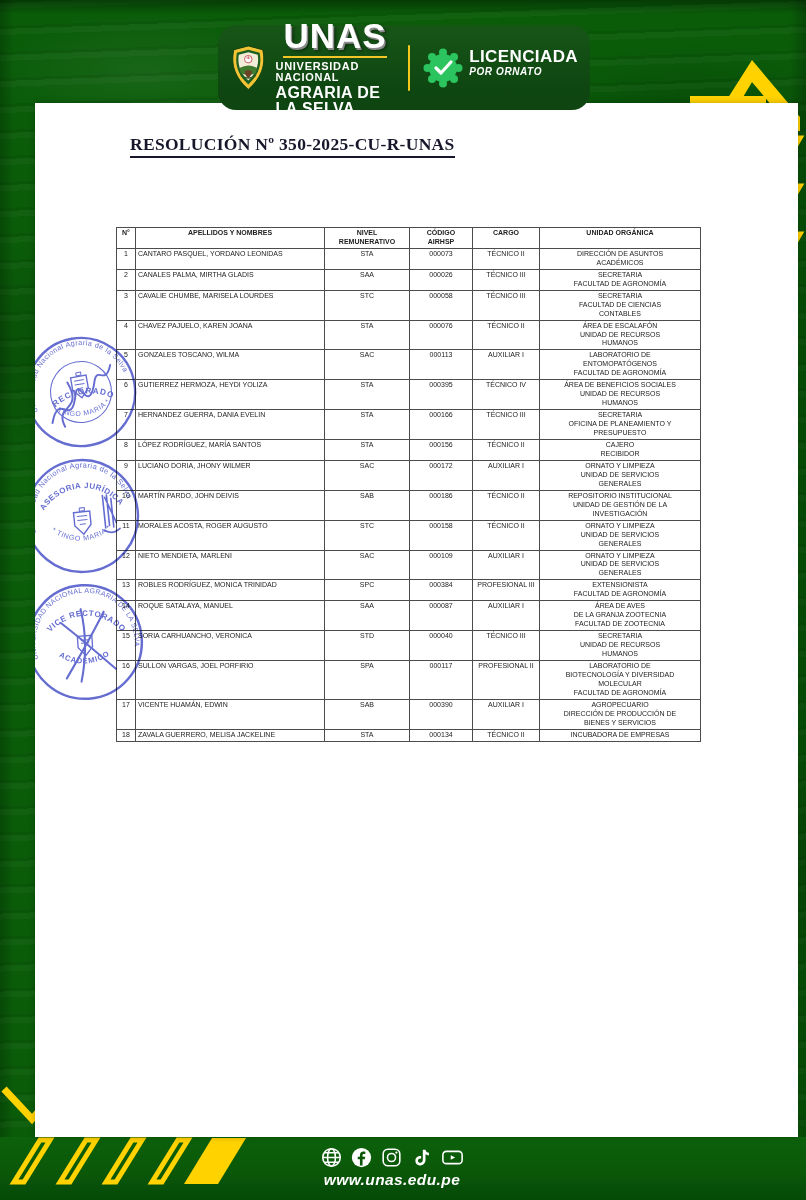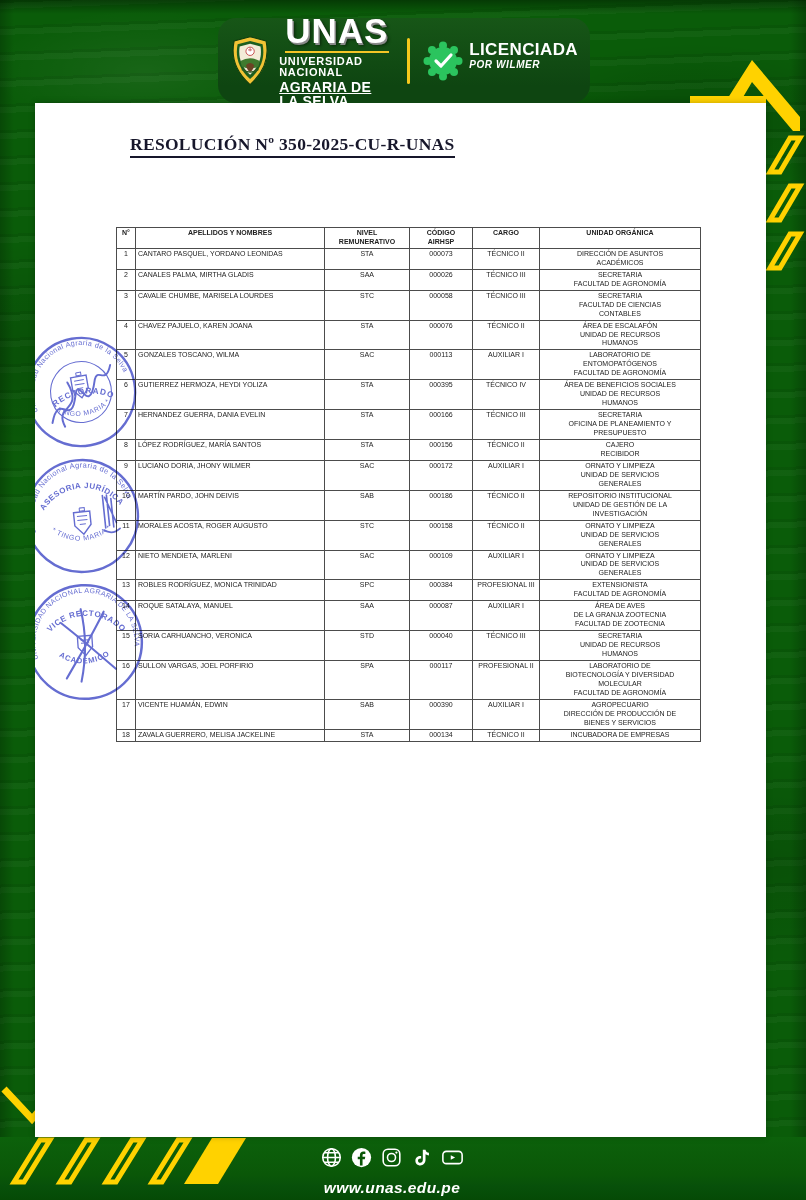--- a/index.html
+++ b/index.html
@@ -23,20 +23,21 @@
   }
   .footer-band{
     position:absolute;left:0;top:1137px;width:806px;height:63px;z-index:1;
     background:linear-gradient(180deg,#0c610b 0%,#0a5708 60%,#07500a 78%,#054a05 100%);
   }
   
   .page{
     position:absolute;left:35px;top:103px;width:731px;height:1034px;
     background:#ffffff;z-index:2;overflow:hidden;
     box-shadow:0 0 6px rgba(0,0,0,.25);
+    padding-left:32px;
   }
   .res-title{
     position:absolute;left:95px;top:31px;
     font-family:"Liberation Serif",serif;font-weight:bold;font-size:17.5px;
     color:#17172b;letter-spacing:.3px;border-bottom:2px solid #17172b;padding-bottom:1px;
     white-space:nowrap;
   }
   .annex-label{
     position:absolute;left:81px;top:89px;width:584px;text-align:center;
     font-weight:bold;font-size:12.5px;color:#1d1d1d;letter-spacing:.6px;
@@ -50,48 +51,48 @@
   table.personnel th{text-align:center;font-weight:bold;}
   td.c0{text-align:center;}
   td.c1{text-align:left;padding-left:4px;}
   td.c2,td.c3,td.c4,td.c5{text-align:center;}
   
   svg.stamp{position:absolute;opacity:.85;mix-blend-mode:multiply;}
   .stamp text{fill:#4a53c9;font-family:"Liberation Sans",sans-serif;}
   .stamp .ln{stroke:#4a53c9;fill:none;}
   
   .header-pill{
-    position:absolute;left:218px;top:18px;width:372px;height:85px;z-index:4;
+    position:absolute;left:218px;top:25px;width:372px;height:85px;z-index:4;
     background:linear-gradient(180deg,#175617 0%,#0e4511 80%);
     border-radius:18px;display:flex;align-items:center;padding:0 12px;box-sizing:border-box;gap:9px;
   }
   .logo-text{display:flex;flex-direction:column;align-items:center;line-height:1;}
   .logo-acronym{
     font-weight:bold;font-size:35px;color:#ffffff;letter-spacing:1px;
     text-shadow:1.5px 1.5px 0 #8a8a8a,3px 3px 3px rgba(0,0,0,.45);
   }
   .logo-rule{width:104px;height:2.5px;background:#f4c526;margin:3px 0 3px 0;}
   .logo-line1{font-size:11px;color:#fff;letter-spacing:.7px;font-weight:bold;}
-  .logo-line2{font-size:14px;color:#fff;font-weight:bold;letter-spacing:.4px;margin-top:2px;text-decoration:underline;}
+  .logo-line2{font-size:16px;color:#fff;font-weight:bold;letter-spacing:.4px;margin-top:2px;}
   .pill-divider{width:4px;height:46px;background:#f6c81c;border-radius:2px;margin:0 4px;}
   .licensed{display:flex;align-items:flex-start;gap:6px;}
   .licensed-text{display:flex;flex-direction:column;line-height:1.05;}
   .licensed-main{font-weight:bold;font-size:17px;color:#fff;letter-spacing:.4px;}
   .licensed-sub{font-size:10px;color:#fff;font-style:italic;font-weight:bold;letter-spacing:.6px;margin-top:2px;}
   
   .deco{position:absolute;z-index:1;}
   
   .footer-social{
     position:absolute;left:0;top:1147px;width:806px;z-index:5;
     display:flex;flex-direction:column;align-items:center;transform:translateX(-11px);
   }
   .icon-row{display:flex;gap:9px;align-items:center;}
   .icon-row svg{display:block;}
   .website{
-    margin-top:11px;color:#fff;font-weight:bold;font-style:italic;
+    margin-top:3px;color:#fff;font-weight:bold;font-style:italic;
     font-size:15.5px;letter-spacing:.4px;
   }
 </style>
 </head>
 <body>
 
 <div class="bg-texture"></div>
 <div class="footer-band"></div>
 
 <svg class="deco" style="left:695px;top:57px;width:111px;height:74px;" viewBox="0 0 111 74">
@@ -146,21 +147,21 @@
           <circle cx="35.5" cy="20" r="4"></circle>
         <circle cx="9" cy="9" r="4"></circle>
           <circle cx="31" cy="9" r="4"></circle>
         <circle cx="9" cy="31" r="4"></circle>
           <circle cx="31" cy="31" r="4"></circle>
       </g>
       <path d="M13,20 l5,5 L28,14" fill="none" stroke="#ffffff" stroke-width="3.2" stroke-linecap="round" stroke-linejoin="round"></path>
     </svg>
     <div class="licensed-text">
       <div class="licensed-main">LICENCIADA</div>
-      <div class="licensed-sub">POR WILMER</div>
+      <div class="licensed-sub">POR ORNATO</div>
     </div>
   </div>
 </div>
 
 <div class="page">
   <div class="res-title">RESOLUCIÓN Nº 350-2025-CU-R-UNAS</div>
 
   <div class="table-wrap">
     <table class="personnel">
       <colgroup>

